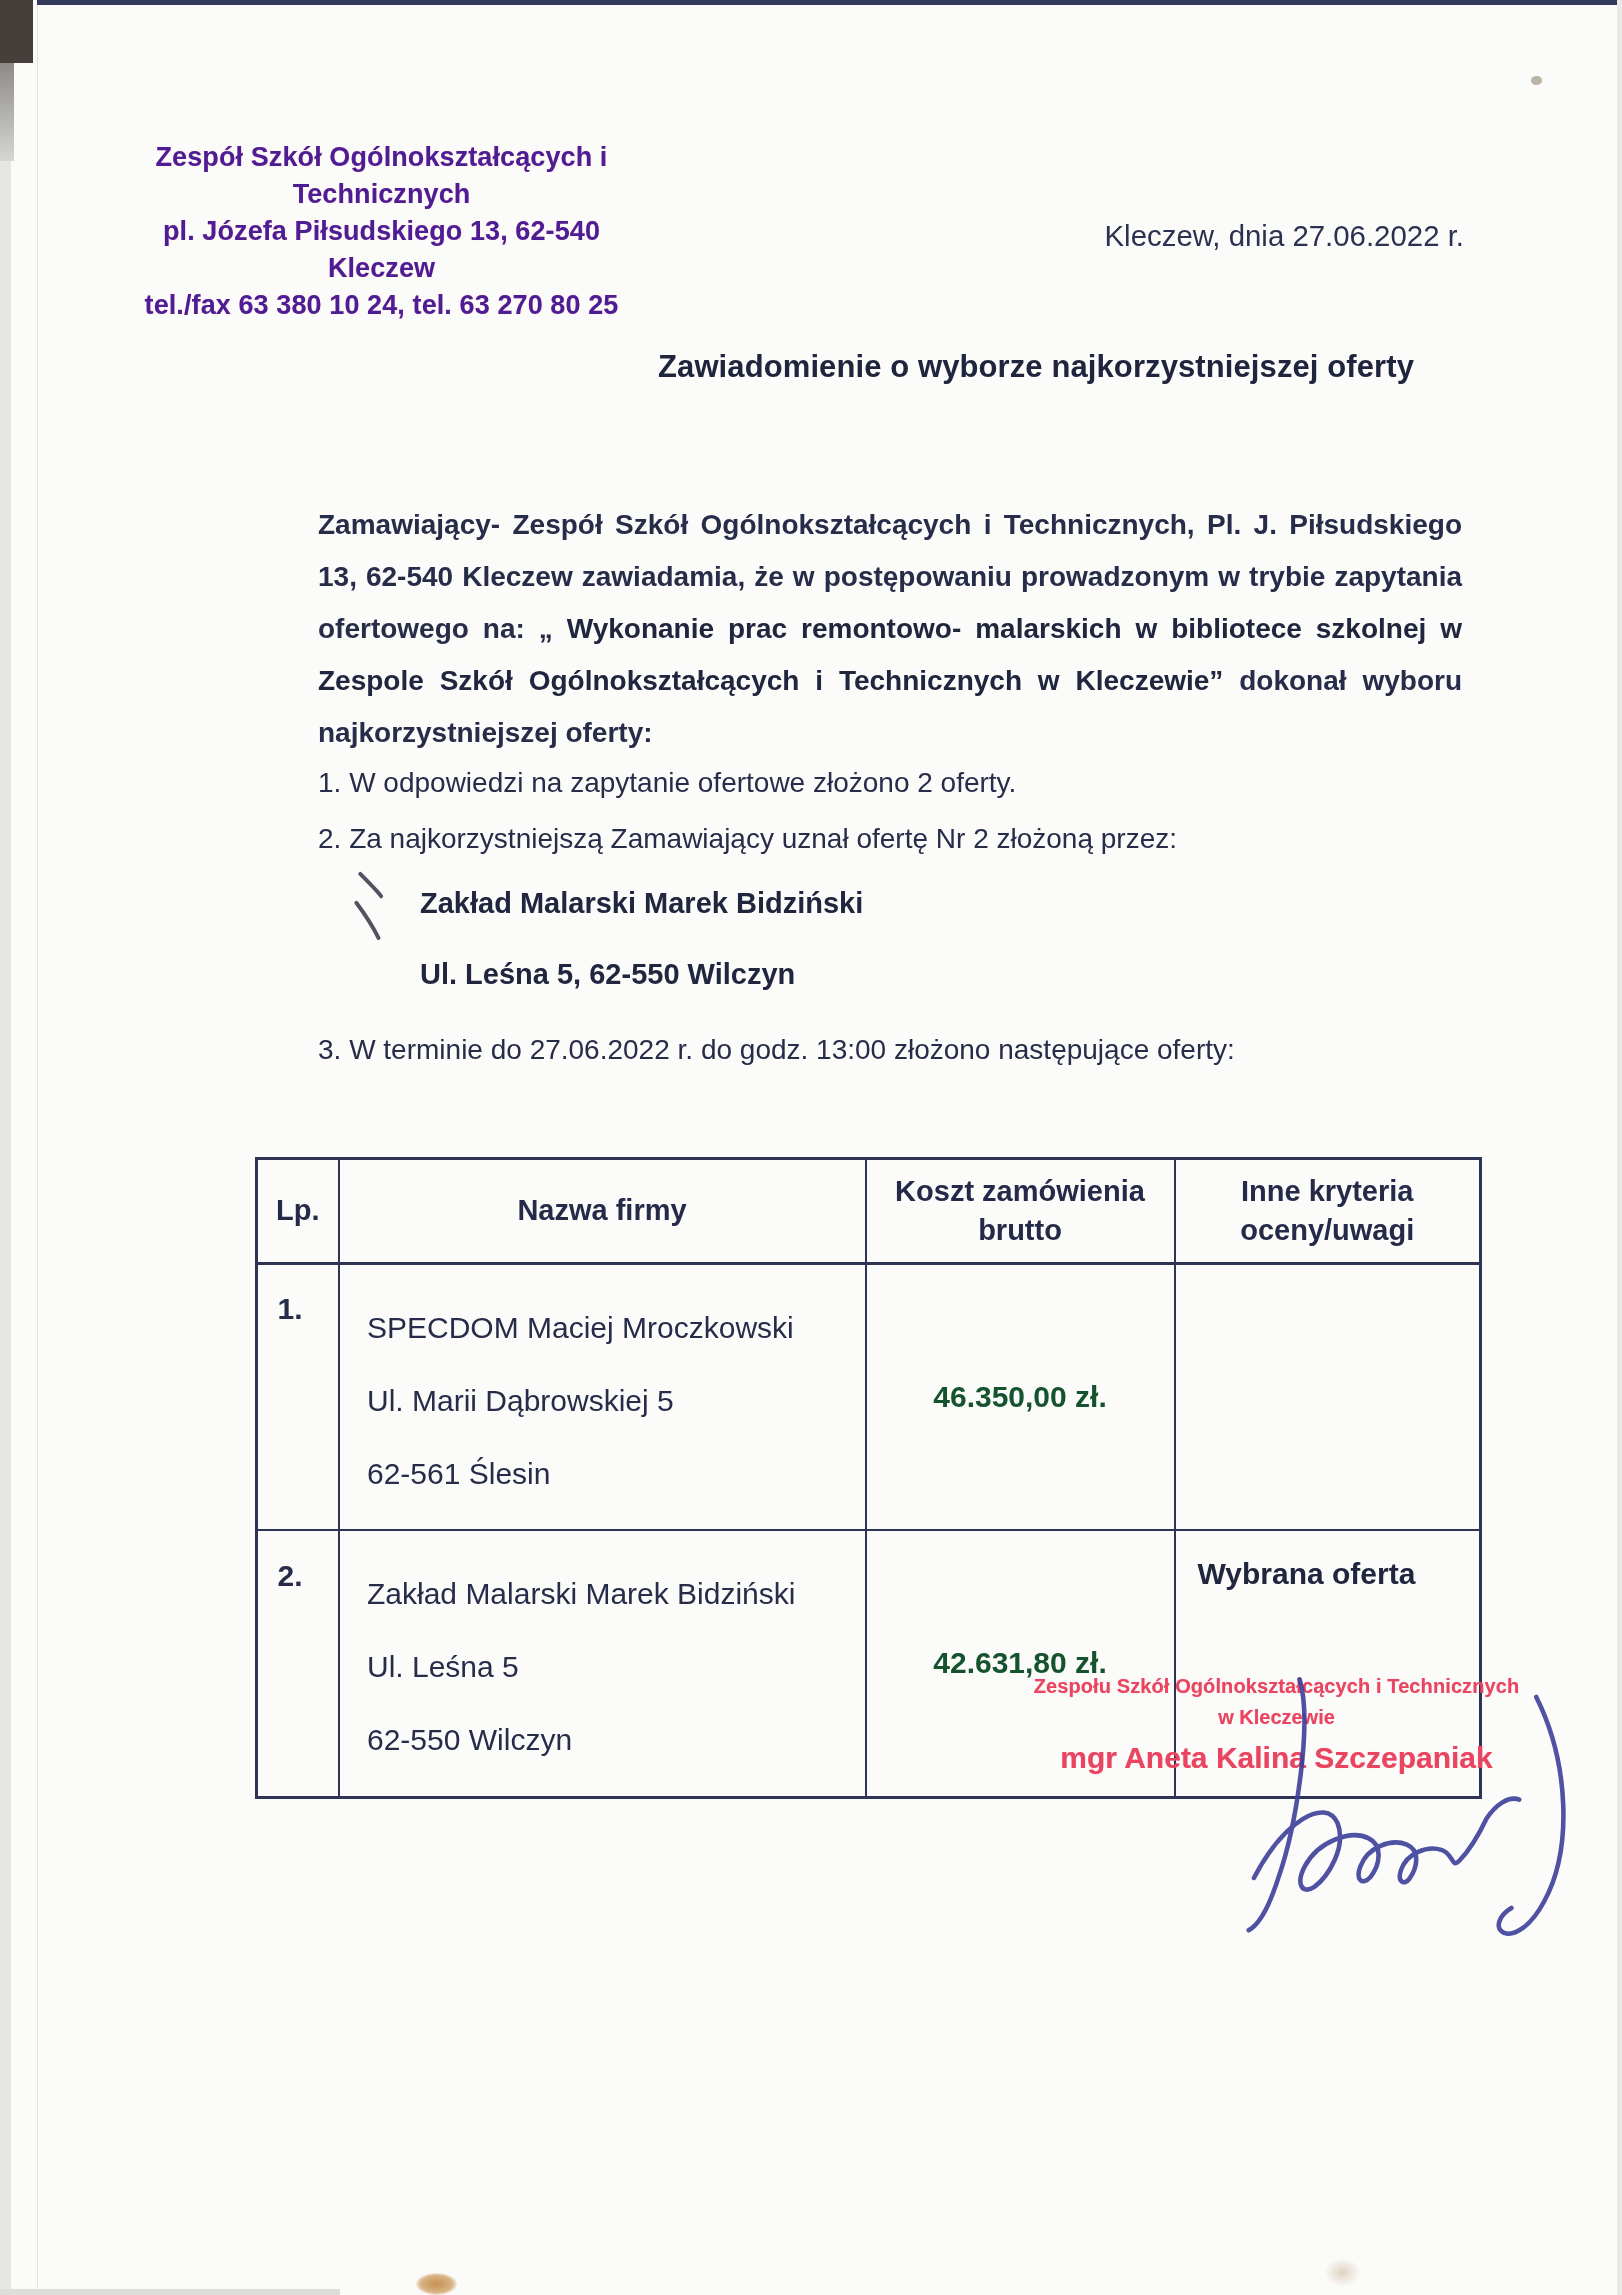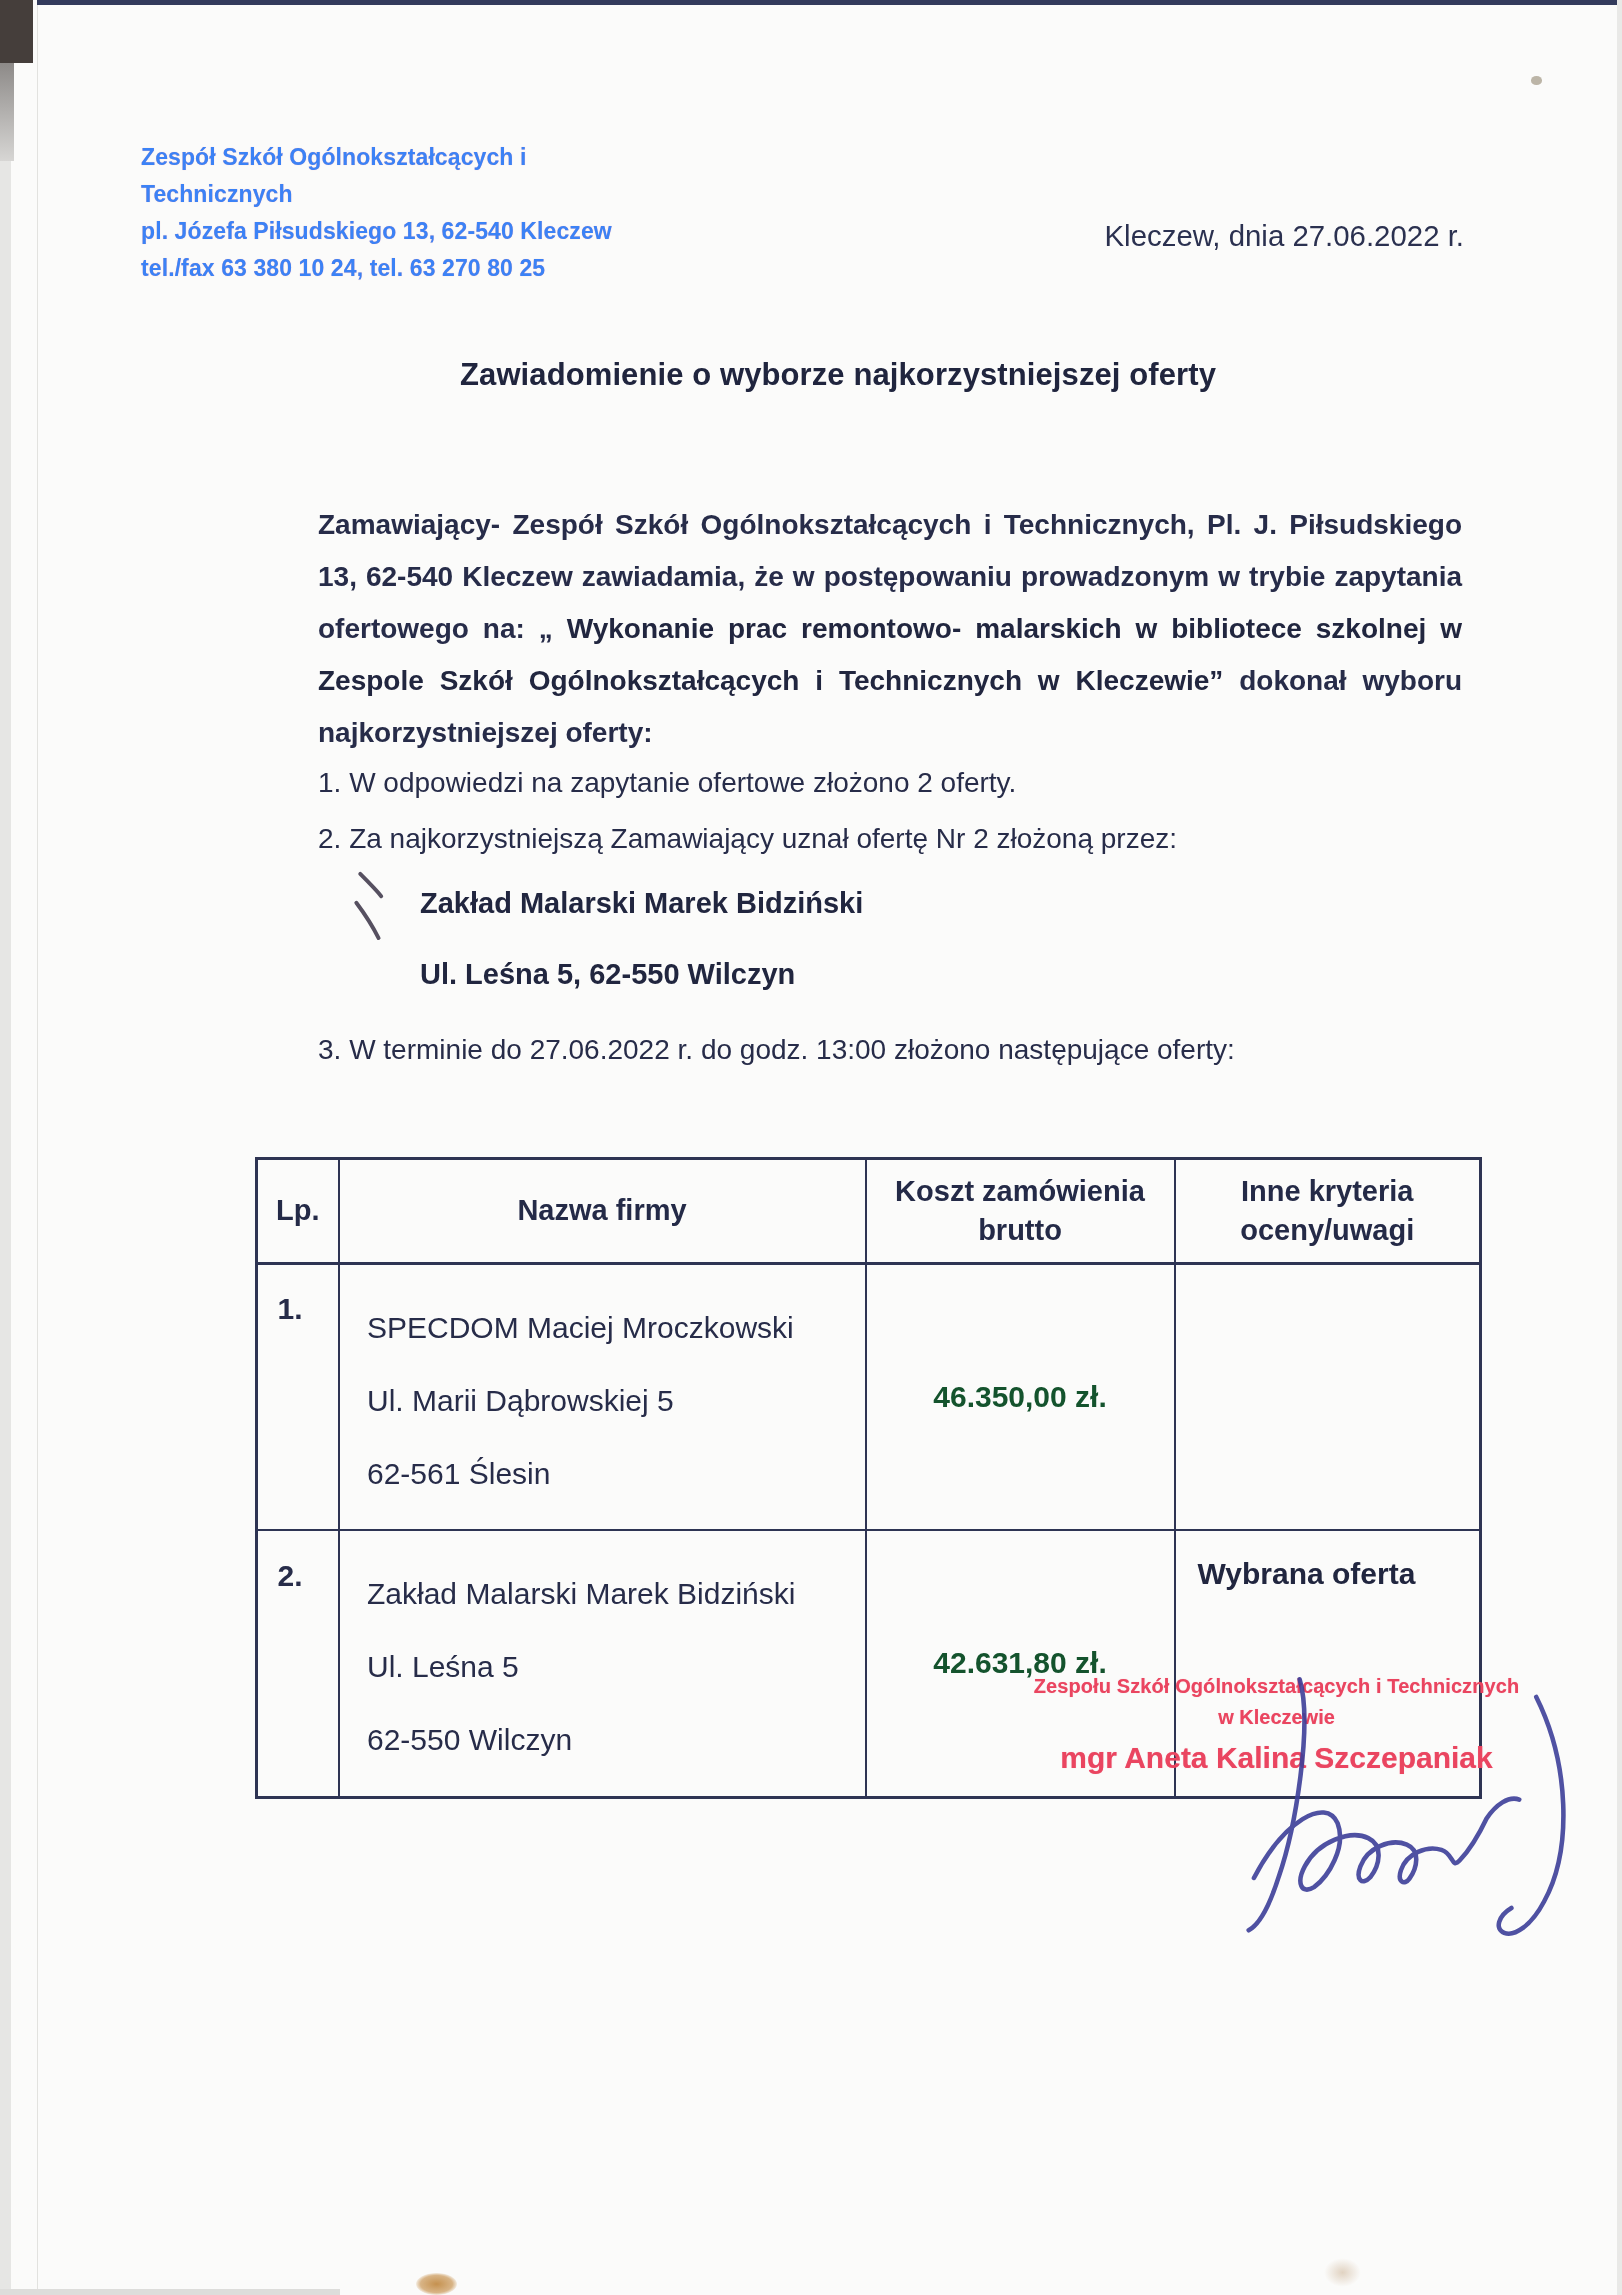--- a/index.html
+++ b/index.html
@@ -25,39 +25,39 @@
   .speck       { left:1531px; top:76px; width:10.5px; height:8.5px; border-radius:50%;
                  background:#bcb5a7; }
   .smudge-1    { left:416px; top:2273px; width:41px; height:22px; border-radius:50%;
                  background:radial-gradient(ellipse at center,#c5914f 0%,#d8b486 55%,rgba(216,180,134,0) 75%); }
   .smudge-2    { left:1324px; top:2258px; width:37px; height:29px; border-radius:50%; opacity:.55;
                  background:radial-gradient(ellipse at center,#cbb193 0%,rgba(203,177,147,0) 70%); }
 
   
   .school-stamp {
     left:141px; top:139px; width:481px;
-    text-align:left;
-    color:#3b82f6;
+    text-align:center;
+    color:#4c1d95;
     font-weight:700;
-    font-size:23px;
+    font-size:27px;
     line-height:37px;
     letter-spacing:0.1px;
     text-shadow:0 0 0.7px rgba(239,94,121,.55);
   }
 
   .date-line {
     left:982px; top:219px; width:482px;
     text-align:right;
     font-size:29.4px;
     color:#2b3150;
   }
 
   .doc-title {
-    left:262px; top:357px; width:1152px;
-    text-align:center;
+    left:262px; top:349px; width:1152px;
+    text-align:right;
     font-size:31px;
     font-weight:700;
     color:#20253e;
     letter-spacing:0.1px;
   }
 
   .intro {
     left:318px; top:499px; width:1144px;
     font-size:28px;
     line-height:52px;

